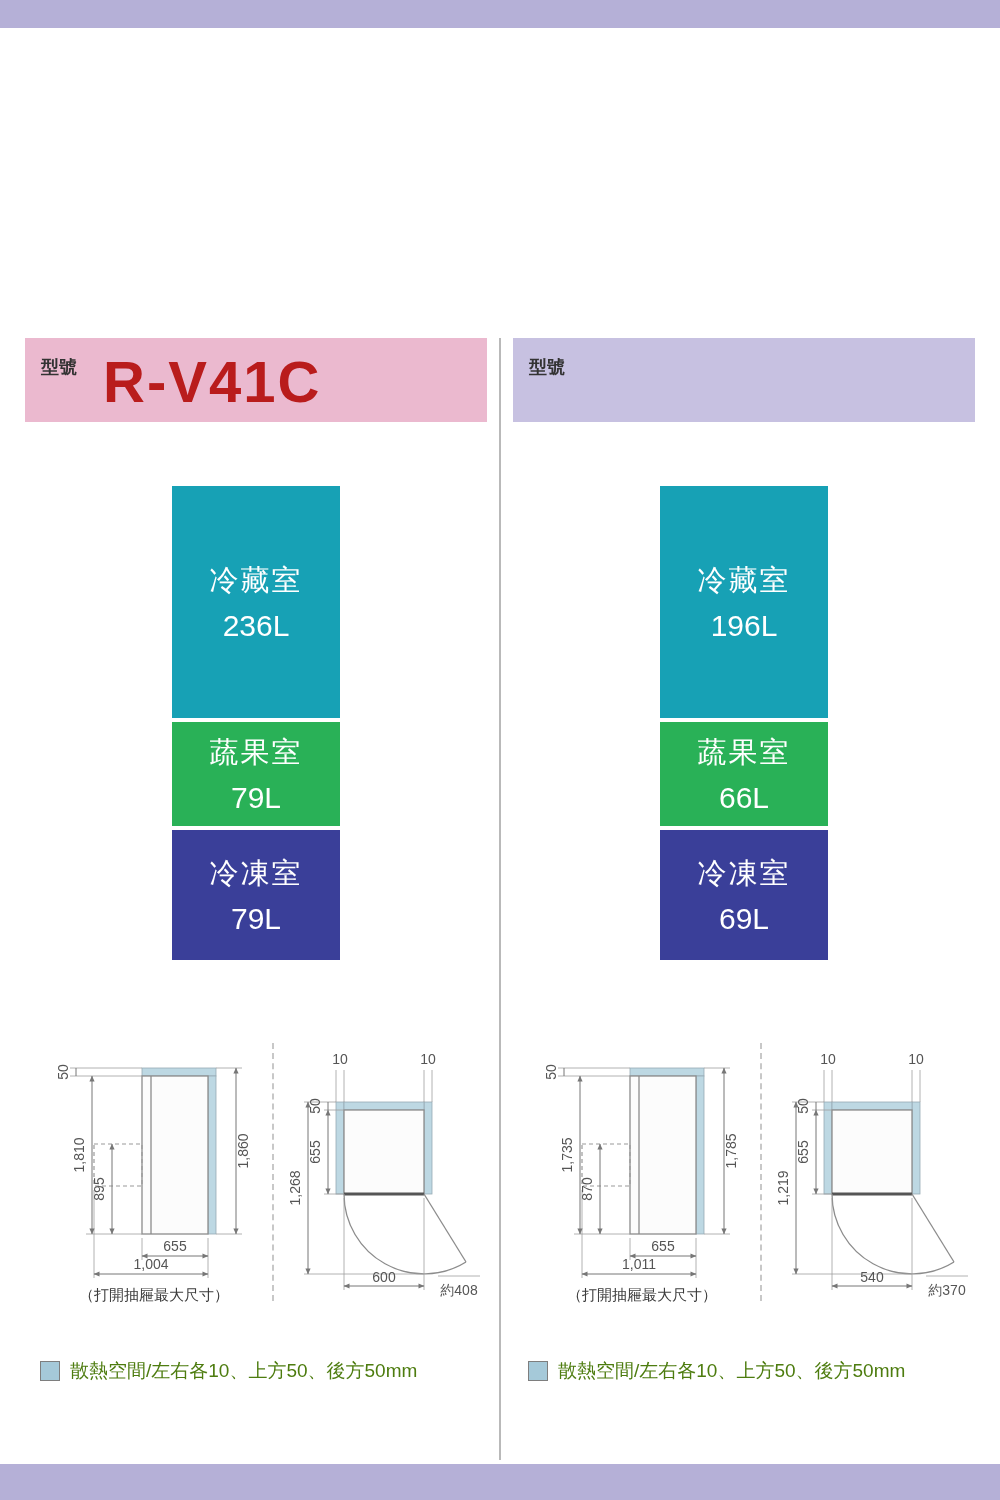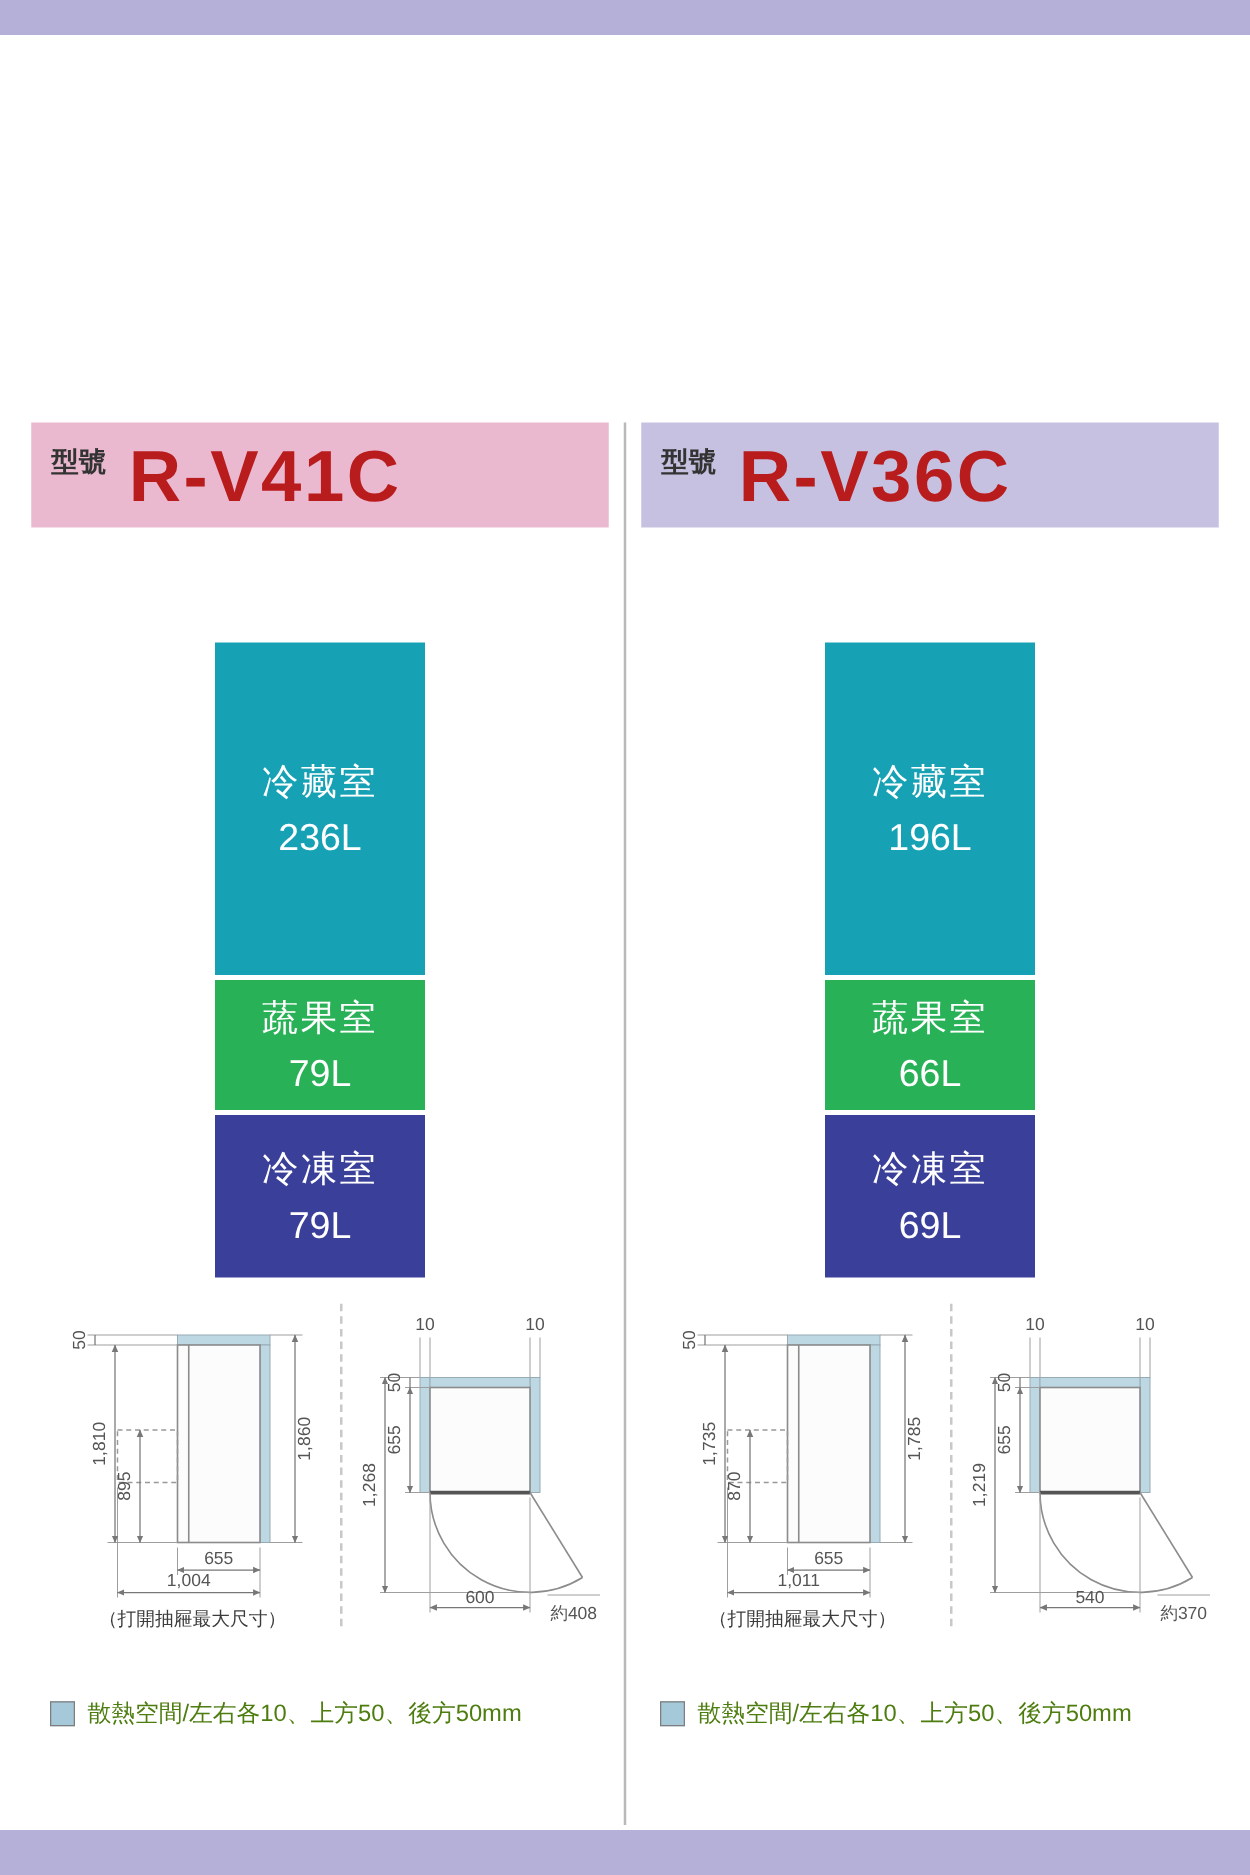--- a/index.html
+++ b/index.html
@@ -21,26 +21,26 @@
 
   .panel-divider{position:absolute;left:499px;top:338px;width:2px;height:1122px;background:#b9b9b9;}
 
   .panel{position:absolute;top:338px;width:462px;height:1122px;}
   .panel.p0{left:25px;}
   .panel.p1{left:513px;}
 
   .model-header{position:absolute;left:0;top:0;width:462px;height:84px;}
   .model-header.pink{background:#ebb9cf;}
   .model-header.lav{background:#c7c1e1;}
-  .model-label{position:absolute;left:16px;top:17px;font-size:22px;font-weight:700;color:#333;}
+  .model-label{position:absolute;left:16px;top:17px;font-size:18px;font-weight:700;color:#333;}
   .model-name{position:absolute;left:78px;top:10px;font-size:58px;font-weight:700;color:#b91c1c;letter-spacing:2px;}
 
   .stack{position:absolute;left:147px;top:148px;width:168px;display:flex;flex-direction:column;gap:4px;}
   .seg{display:flex;flex-direction:column;align-items:center;justify-content:center;color:#fff;}
-  .seg.teal{height:266px;background:#17a1b5;margin-top:28px;}
+  .seg.teal{height:232px;background:#17a1b5;}
   .seg.green{height:104px;background:#29b157;}
   .seg.indigo{height:130px;background:#3a3f99;}
   .seg-name{font-size:29px;letter-spacing:2px;}
   .seg-cap{font-size:30px;margin-top:8px;}
 
   .svg-side{position:absolute;left:7px;top:710px;width:250px;height:260px;}
   .svg-top{position:absolute;left:263px;top:710px;width:195px;height:260px;}
   .diag-divider{position:absolute;left:247px;top:705px;height:258px;border-left:2px dashed #c8c8c8;}
 
   .body{fill:#fcfcfc;stroke:#8c8c8c;stroke-width:1.3;}
@@ -173,21 +173,20 @@
     <div class="legend">
       <span class="legend-swatch"></span>
       <span class="legend-text">散熱空間/左右各10、上方50、後方50mm</span>
     </div>
   </section>
 
   <section class="panel p1">
 
     <header class="model-header lav">
       <span class="model-label">型號</span>
-      <span class="model-name">R-V36C</span>
     </header>
 
     <div class="stack">
       <div class="seg teal">
         <div class="seg-name">冷藏室</div>
         <div class="seg-cap">196L</div>
       </div>
       <div class="seg green">
         <div class="seg-name">蔬果室</div>
         <div class="seg-cap">66L</div>

